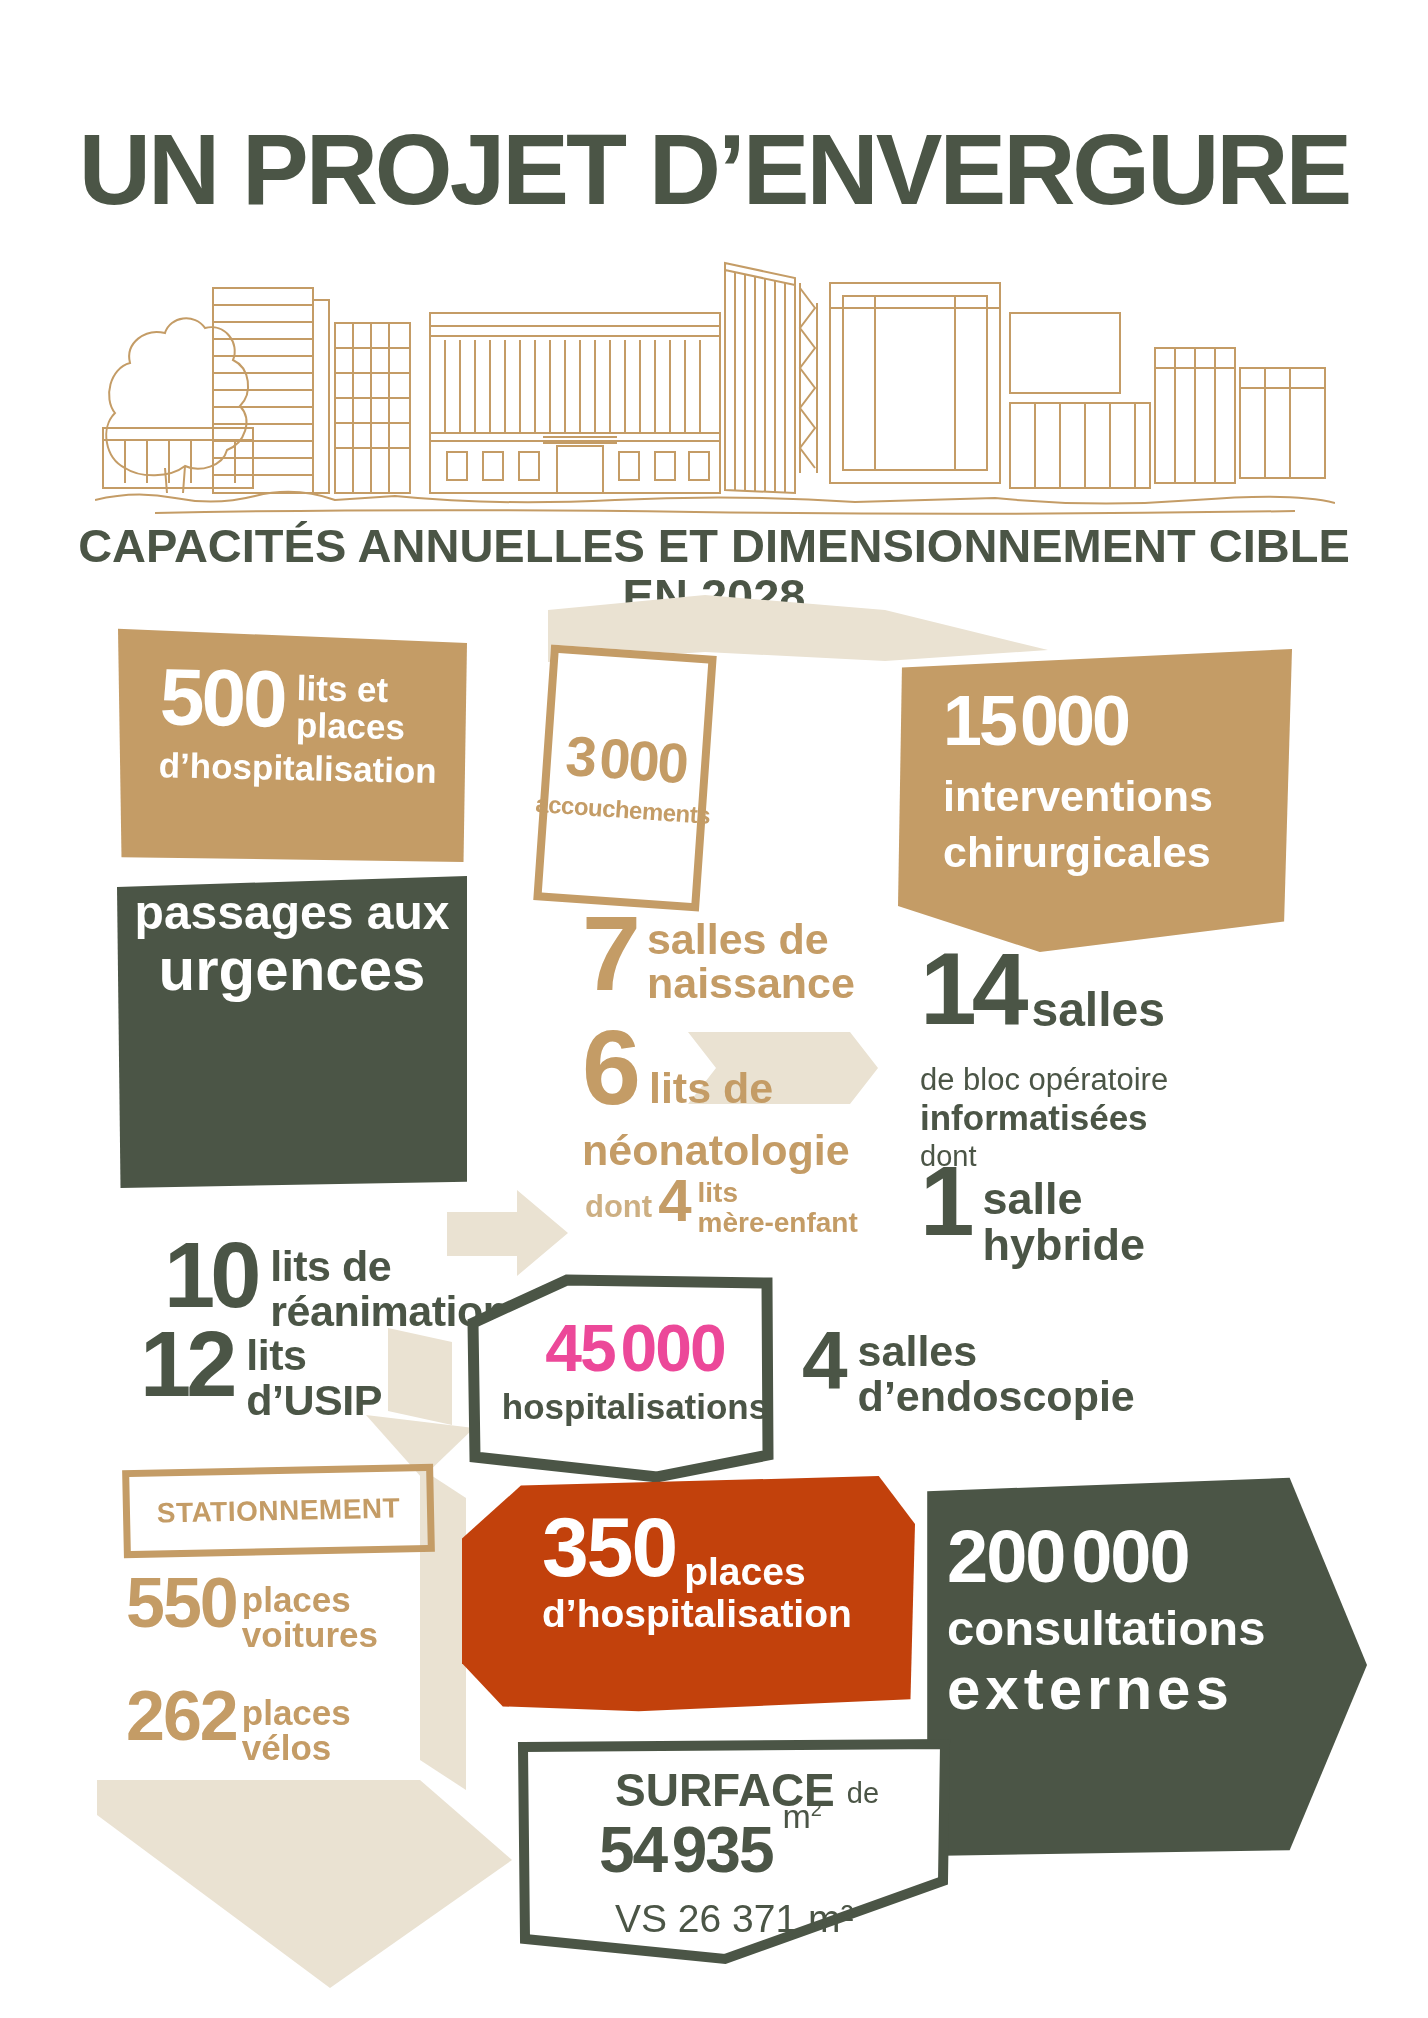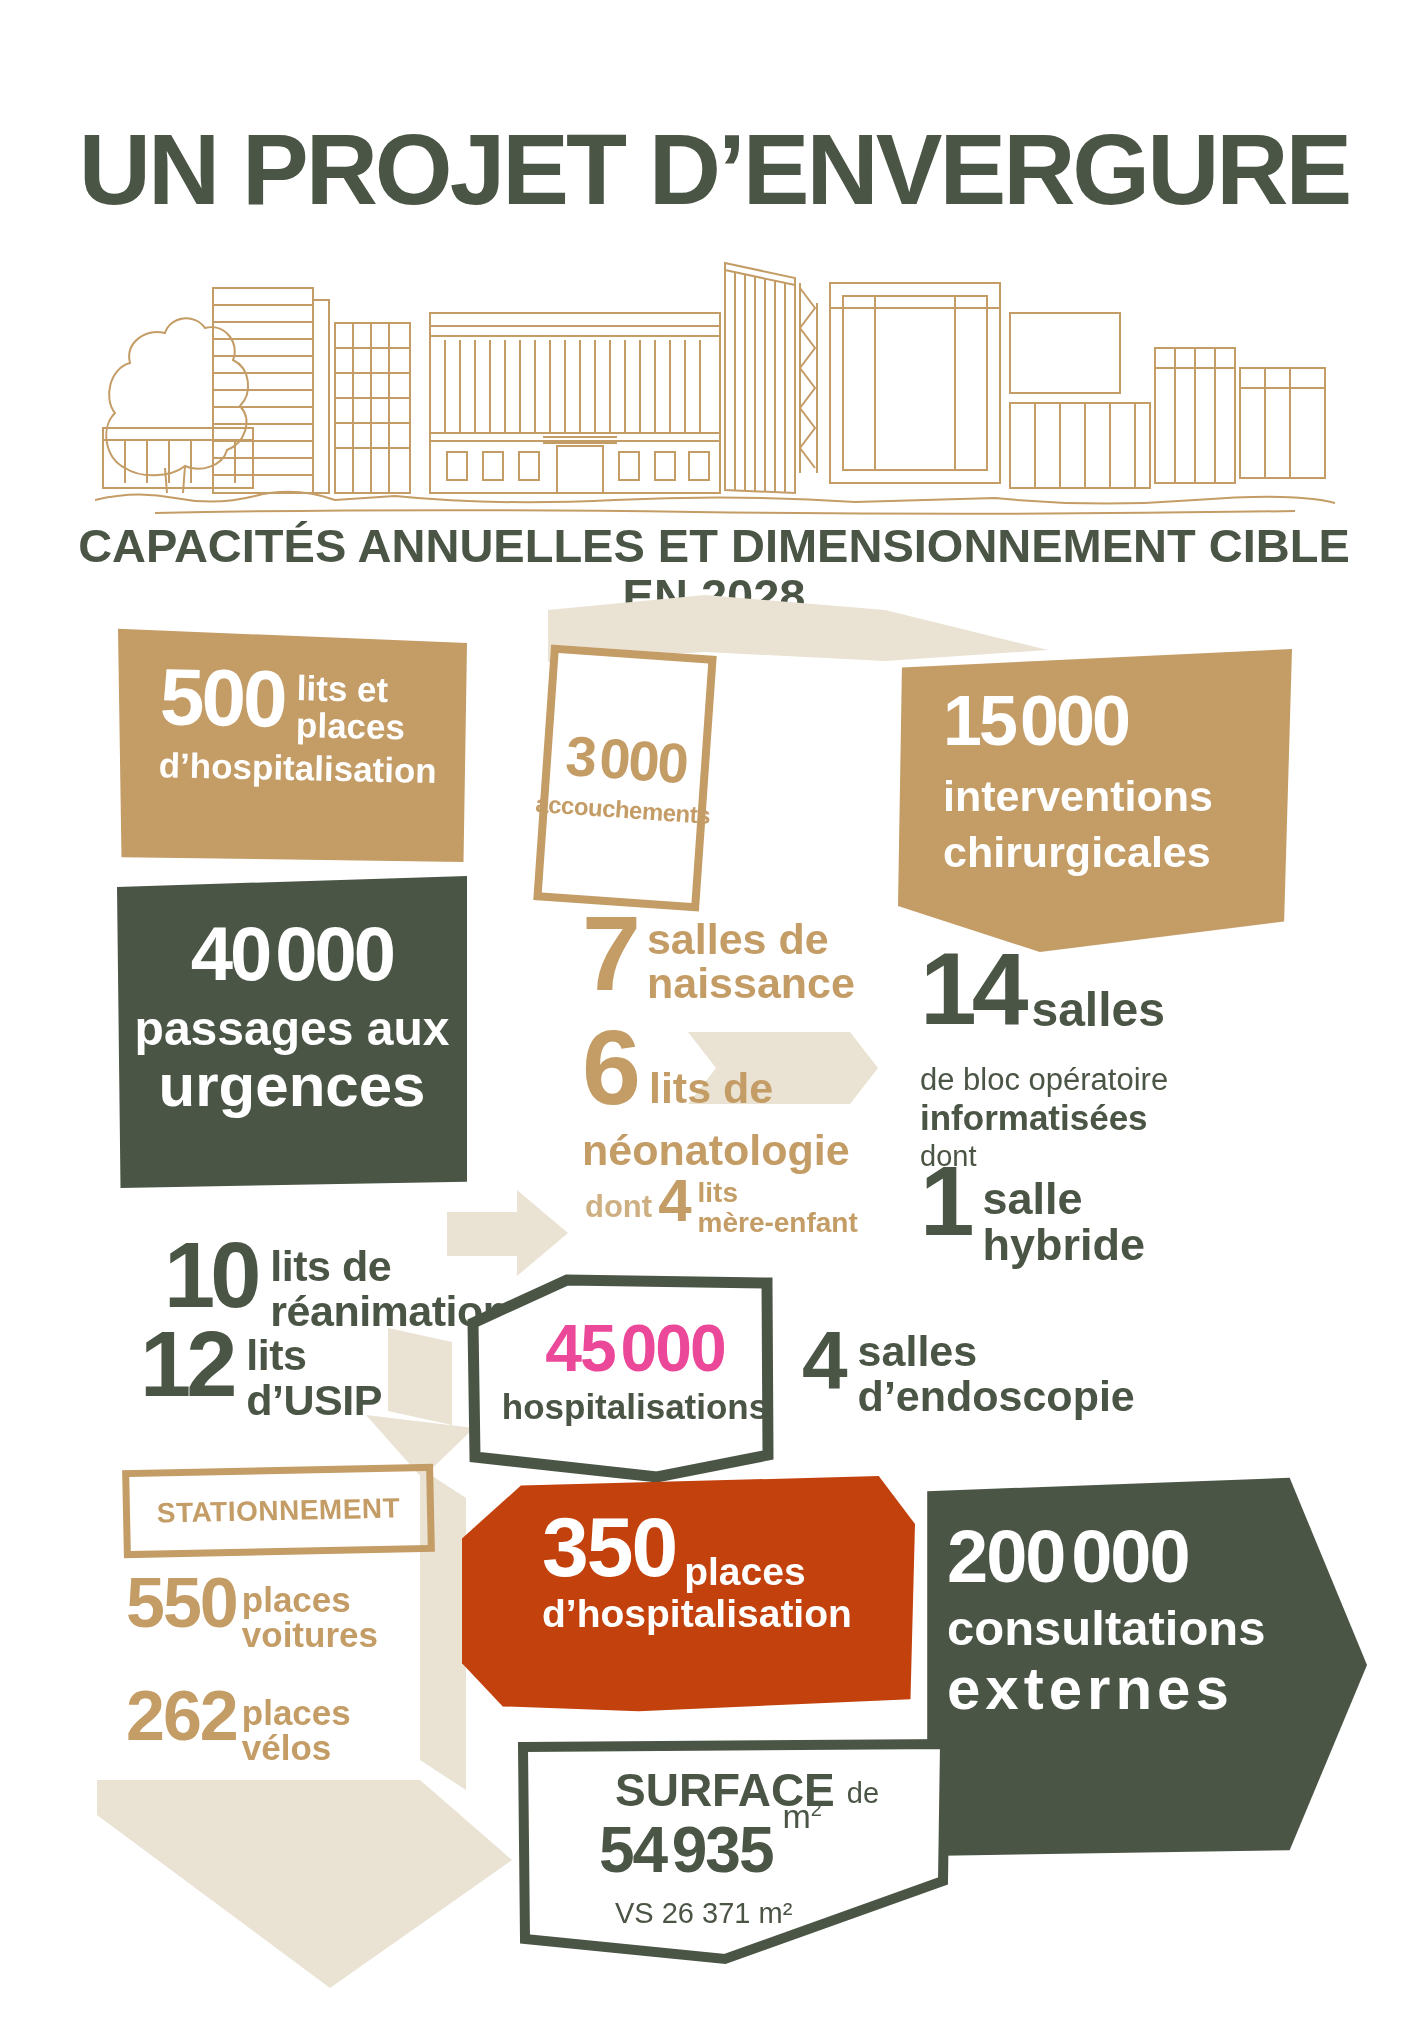--- a/index.html
+++ b/index.html
@@ -94,21 +94,21 @@
   #blk-cons .l1{font-size:49px;font-weight:bold;margin-top:10px;line-height:1;}
   #blk-cons .l2{font-size:60px;font-weight:bold;letter-spacing:5px;margin-top:6px;line-height:1;}
 
   #grp-surface .t1{position:absolute;left:100px;top:30px;display:flex;}
   #grp-surface .st{font-size:46px;font-weight:bold;color:#4B5546;}
   #grp-surface .de{font-size:29px;color:#4B5546;margin-left:12px;padding-top:14px;}
   #grp-surface .t2{position:absolute;left:84px;top:80px;display:flex;}
   #grp-surface .sv{font-size:64px;font-weight:bold;color:#4B5546;letter-spacing:-2px;word-spacing:-0.16em;}
   #grp-surface .unit{position:relative;top:-16px;margin-left:10px;font-weight:normal;color:#4B5546;font-size:34px;}
   #grp-surface .exp{font-size:20px;vertical-align:super;}
-  #grp-surface .t3{position:absolute;left:100px;top:164px;font-size:29px;color:#4B5546;}
+  #grp-surface .t3{position:absolute;left:100px;top:164px;font-size:39px;color:#4B5546;}
 </style>
 </head>
 <body>
 
 <div class="canvas">
 
   <div id="title" class="abs">UN PROJET D’ENVERGURE</div>
 
   <svg class="abs" style="left:95px;top:228px;" width="1240" height="290" viewBox="0 0 1240 290">
     <g stroke="#C49C66" stroke-width="2" fill="none">
@@ -186,21 +186,20 @@
 
   <div id="blk-surg" class="abs">
     <div class="inner">
       <div class="v n">15 000</div>
       <div class="l b">interventions</div>
       <div class="l b" style="margin-top:8px;">chirurgicales</div>
     </div>
   </div>
 
   <div id="blk-emerg" class="abs">
-    <div class="v n">40 000</div>
     <div class="l1 b">passages aux</div>
     <div class="l2 b">urgences</div>
   </div>
 
   <div id="grp-7" class="abs row" style="left:582px;top:908px;">
     <span class="bignum">7</span>
     <span class="col l b">
       <span>salles de</span>
       <span>naissance</span>
     </span>

